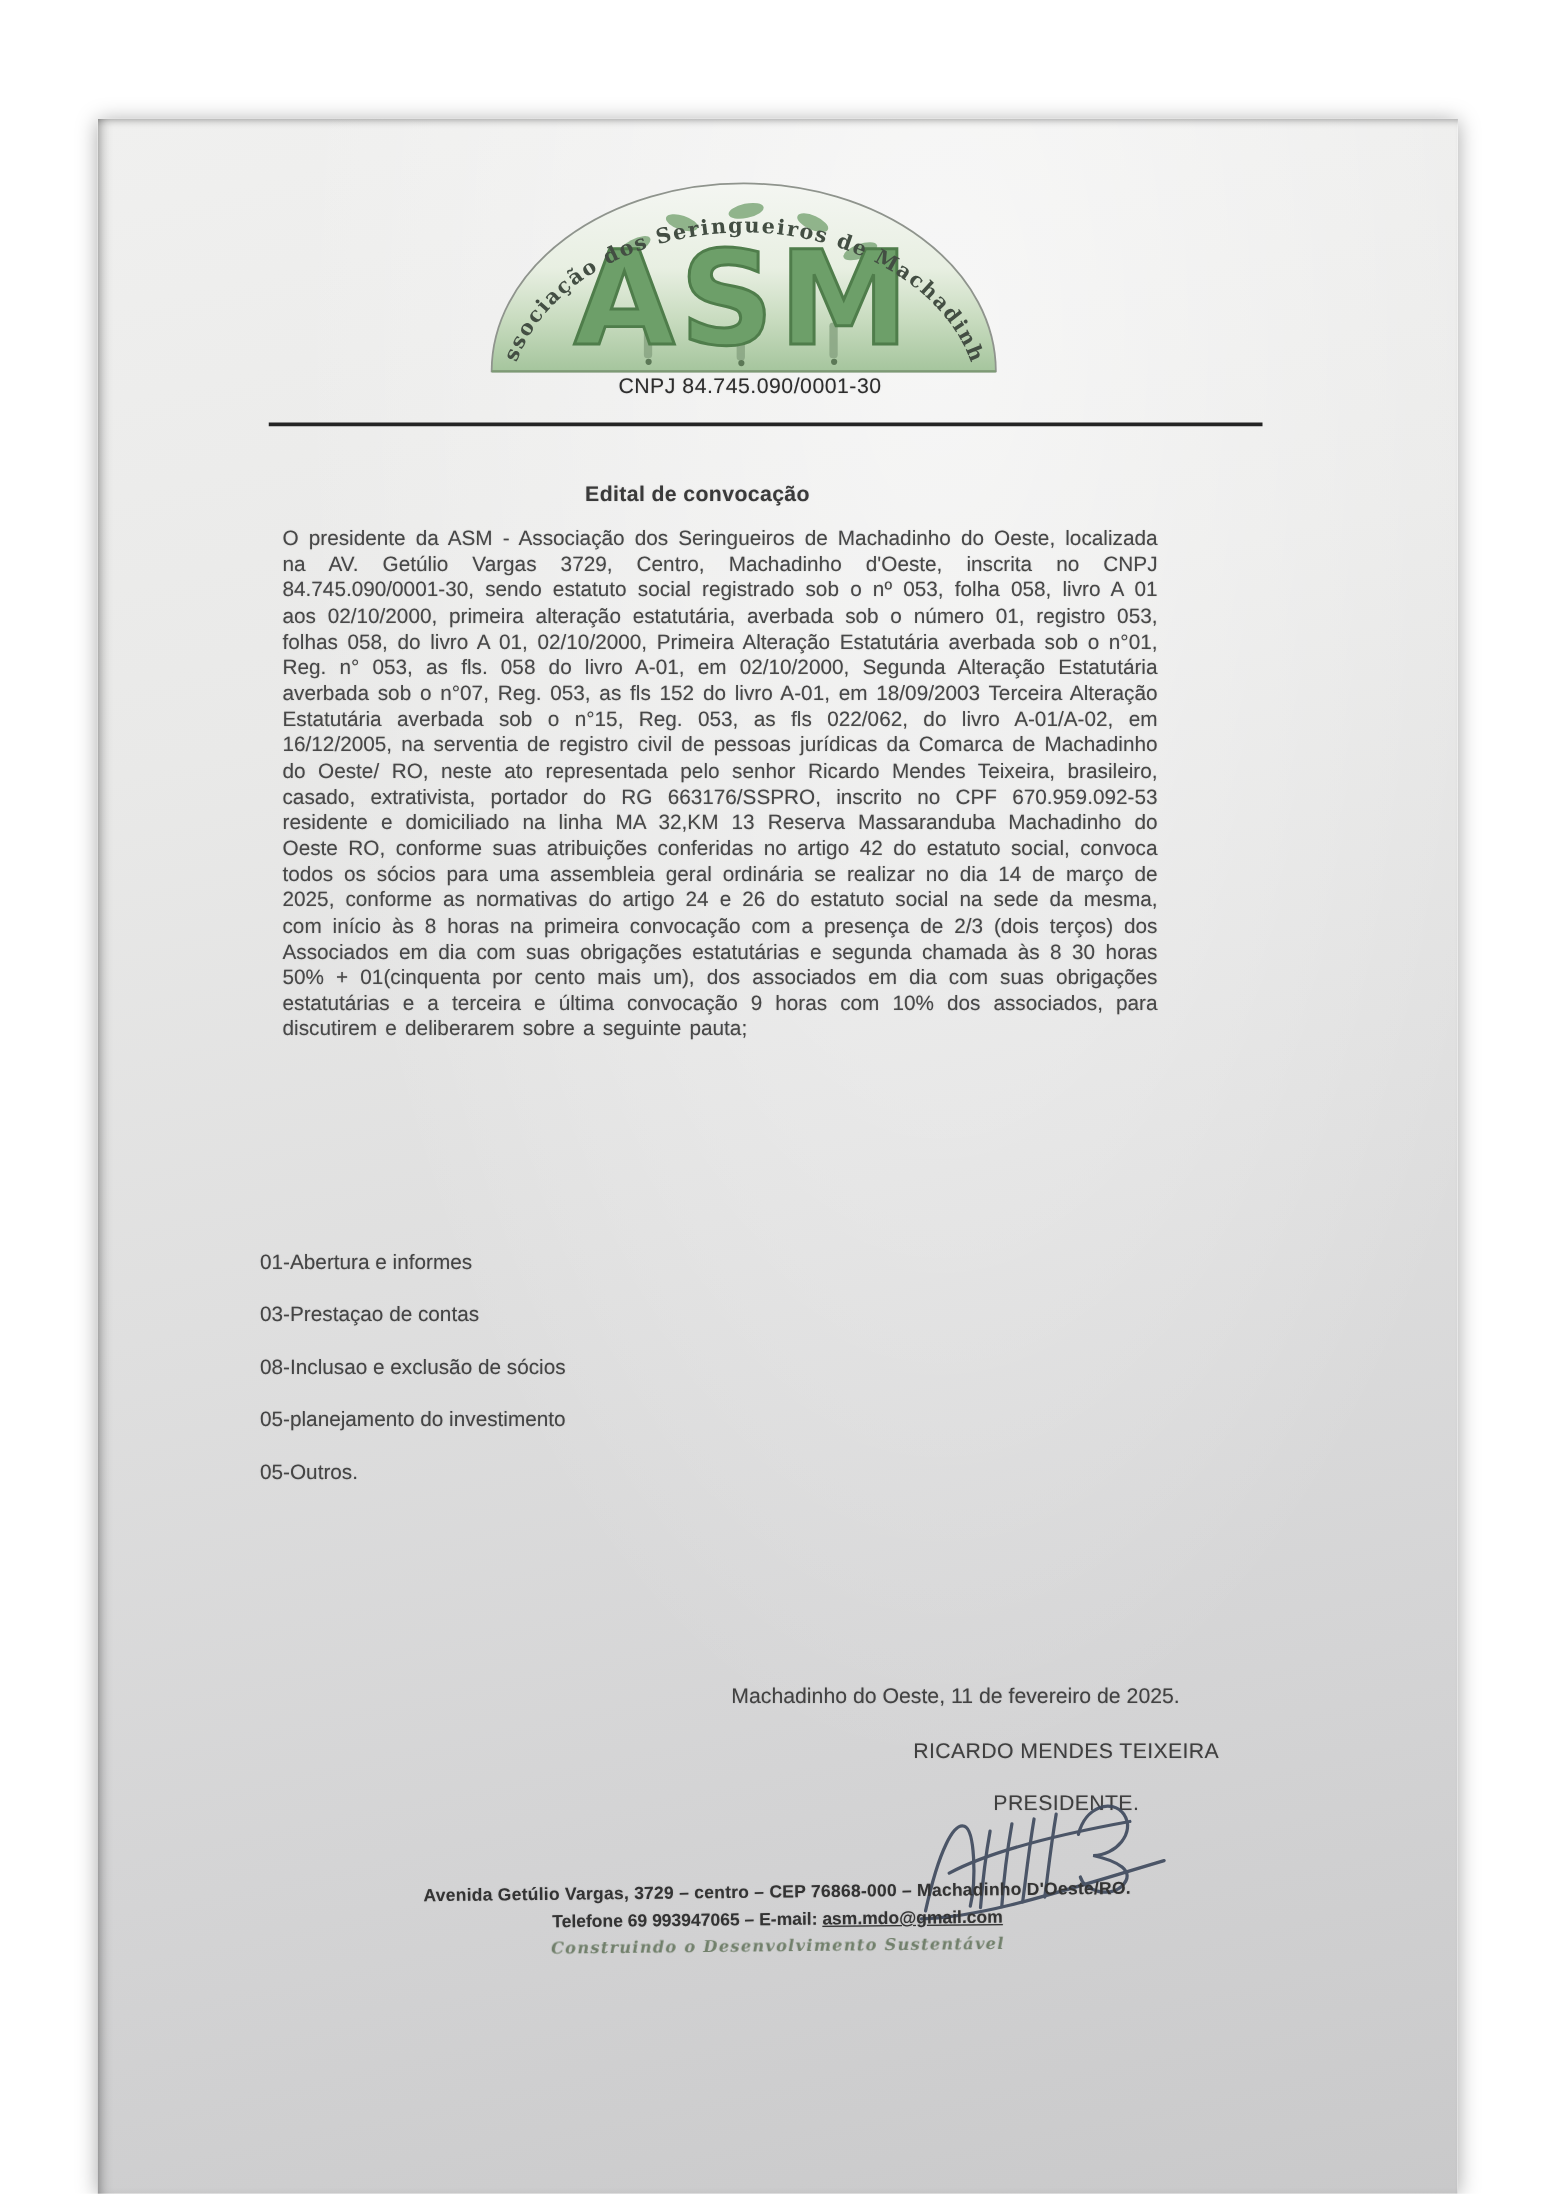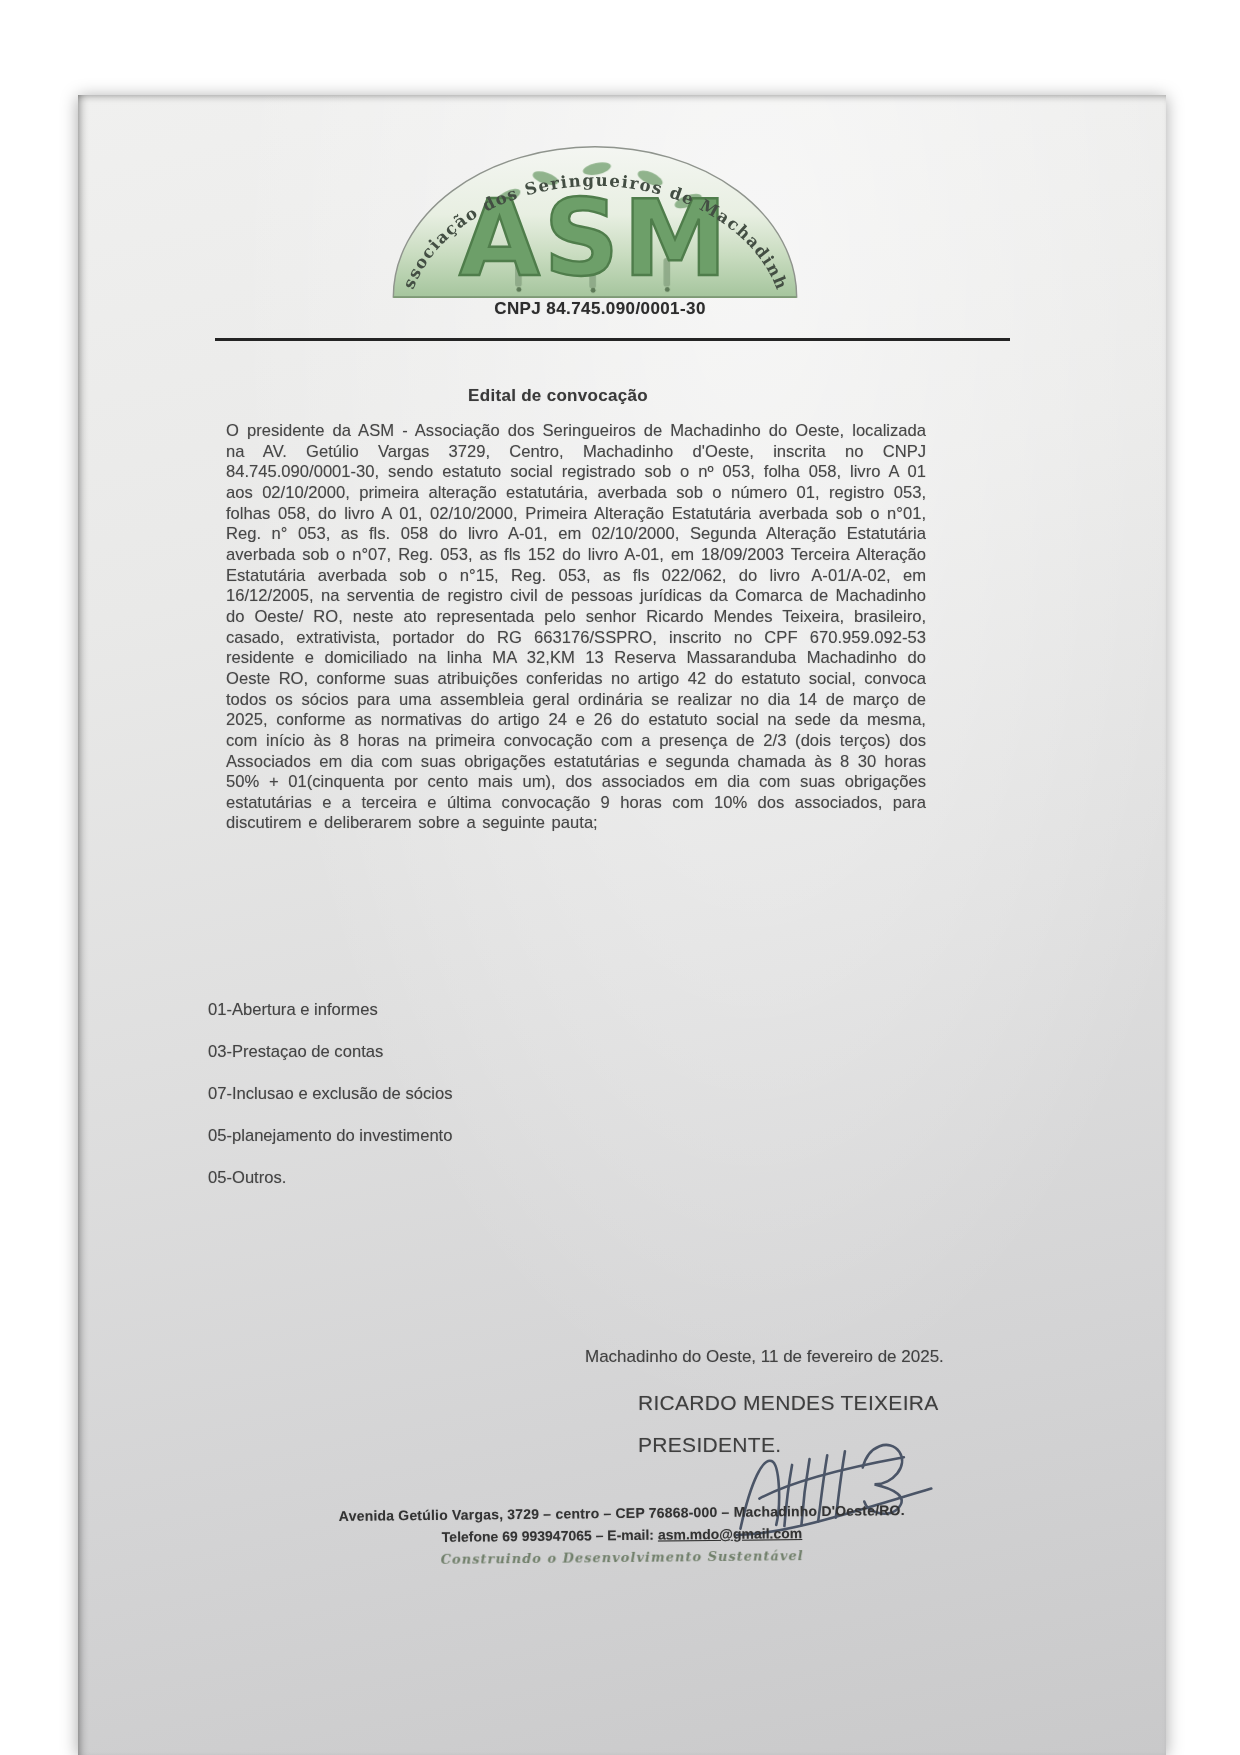--- a/index.html
+++ b/index.html
@@ -16,21 +16,21 @@
       radial-gradient(ellipse at 62% 10%, rgba(255,255,255,0.55), rgba(255,255,255,0) 55%),
       linear-gradient(168deg,#f0f0ef 0%,#e9e9e8 28%,#dfdfdf 52%,#d4d4d5 76%,#c9c9ca 100%);
     box-shadow: 0 2px 16px rgba(0,0,0,0.35), inset 8px 0 10px -7px rgba(0,0,0,0.45), inset 0 6px 8px -6px rgba(0,0,0,0.4);
   }
   .soft{ text-shadow:0 0 1px rgba(70,70,70,0.35); }
   .logo{
     position:absolute;left:307px;top:28px;width:420px;height:176px;
   }
   .cnpj{
     position:absolute;left:130px;top:204px;width:784px;
-    text-align:center;font-weight:bold;font-size:17px;color:#2d2d2d;
+    text-align:center;font-weight:normal;font-size:17px;color:#2d2d2d;
     letter-spacing:0.4px;
   }
   .divider{
     position:absolute;left:137px;top:243px;width:795px;height:0;
     border-top:3px solid #242424;
   }
   .doc-title{
     position:absolute;left:130px;top:255px;width:700px;
     text-align:center;font-weight:bold;font-size:17px;color:#3a3a3a;
     letter-spacing:0.3px;
@@ -45,22 +45,22 @@
     position:absolute;left:130px;top:905px;width:700px;
   }
   .agenda-item{
     font-size:16.6px;color:#444444;height:20px;margin-bottom:22px;
   }
   .dateline{
     position:absolute;left:507px;top:1252px;
     font-size:17px;color:#424242;
   }
   .sign-zone{
-    position:absolute;left:560px;width:430px;
-    font-size:21px;color:#3f3f3f;
+    position:absolute;left:560px;width:430px;text-align:center;
+    font-size:17px;color:#3f3f3f;
   }
   .signer-name{ top:1296px; letter-spacing:0.3px;}
   .signer-role{ top:1338px; letter-spacing:0.3px;}
   .signature{
     position:absolute;left:645px;top:1343px;width:235px;height:105px;
     transform:rotate(-6deg);
   }
   .footer{
     position:absolute;left:0;top:1410px;width:1088px;
     text-align:center;transform:rotate(-0.6deg);
@@ -119,21 +119,21 @@
 
   <div class="divider"></div>
 
   <div class="doc-title soft">Edital de convocação</div>
 
   <div class="body-text soft">O presidente da ASM - Associação dos Seringueiros de Machadinho do Oeste, localizada na AV. Getúlio Vargas 3729, Centro, Machadinho d'Oeste, inscrita no CNPJ 84.745.090/0001-30, sendo estatuto social registrado sob o nº 053, folha 058, livro A 01 aos 02/10/2000, primeira alteração estatutária, averbada sob o número 01, registro 053, folhas 058, do livro A 01, 02/10/2000, Primeira Alteração Estatutária averbada sob o n°01, Reg. n° 053, as fls. 058 do livro A-01, em 02/10/2000, Segunda Alteração Estatutária averbada sob o n°07, Reg. 053, as fls 152 do livro A-01, em 18/09/2003 Terceira Alteração Estatutária averbada sob o n°15, Reg. 053, as fls 022/062, do livro A-01/A-02, em 16/12/2005, na serventia de registro civil de pessoas jurídicas da Comarca de Machadinho do Oeste/ RO, neste ato representada pelo senhor Ricardo Mendes Teixeira, brasileiro, casado, extrativista, portador do RG 663176/SSPRO, inscrito no CPF 670.959.092-53 residente e domiciliado na linha MA 32,KM 13 Reserva Massaranduba Machadinho do Oeste RO, conforme suas atribuições conferidas no artigo 42 do estatuto social, convoca todos os sócios para uma assembleia geral ordinária se realizar no dia 14 de março de 2025, conforme as normativas do artigo 24 e 26 do estatuto social na sede da mesma, com início às 8 horas na primeira convocação com a presença de 2/3 (dois terços) dos Associados em dia com suas obrigações estatutárias e segunda chamada às 8 30 horas 50% + 01(cinquenta por cento mais um), dos associados em dia com suas obrigações estatutárias e a terceira e última convocação 9 horas com 10% dos associados,  para discutirem e deliberarem sobre a seguinte pauta;</div>
 
   <div class="agenda">
     <div class="agenda-item soft">01-Abertura e informes</div>
     <div class="agenda-item soft">03-Prestaçao de contas</div>
-    <div class="agenda-item soft">07-Inclusao e exclusão de sócios</div>
+    <div class="agenda-item soft">08-Inclusao e exclusão de sócios</div>
     <div class="agenda-item soft">05-planejamento do investimento</div>
     <div class="agenda-item soft">05-Outros.</div>
   </div>
 
   <div class="dateline soft">Machadinho do Oeste, 11 de fevereiro de 2025.</div>
 
   <div class="sign-zone signer-name soft">RICARDO MENDES TEIXEIRA</div>
   <div class="sign-zone signer-role soft">PRESIDENTE.</div>
 
   <svg class="signature" viewBox="0 0 235 105">

